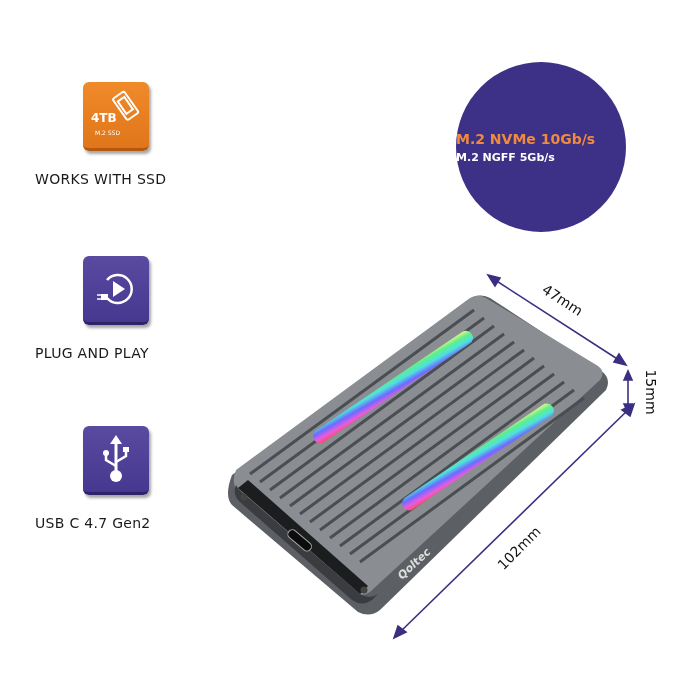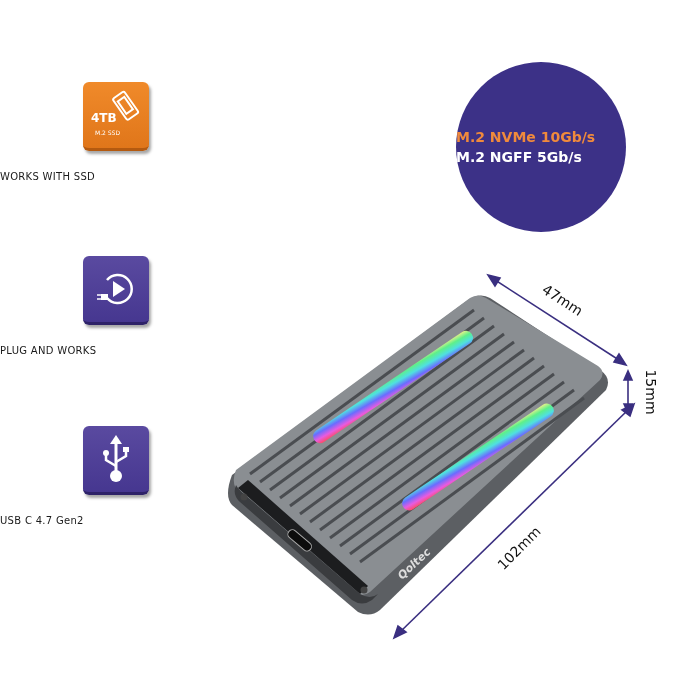--- a/index.html
+++ b/index.html
@@ -2,24 +2,24 @@
 <html><head>
 <meta charset="utf-8">
 <style>
   html,body{margin:0;padding:0;background:#fff;}
   body{width:700px;height:700px;position:relative;overflow:hidden;font-family:"DejaVu Sans","Liberation Sans",sans-serif;}
   .feature{position:absolute;left:0;width:232px;text-align:left;}
   .tile{width:66px;height:66px;margin:0 auto;border-radius:6px;position:relative;box-shadow:2px 3px 3px rgba(0,0,0,0.35);}
   .tile.orange{background:linear-gradient(180deg,#f08a2a 0%,#e0761a 100%);border-bottom:3px solid #b45a10;}
   .tile.purple{background:linear-gradient(180deg,#5a4aa0 0%,#463790 100%);border-bottom:3px solid #2e2268;}
   .tile svg{position:absolute;left:0;top:0;}
-  .feat-label{margin-top:20px;font-size:10px;color:#1a1a1a;letter-spacing:0.3px;}
+  .feat-label{margin-top:20px;font-size:14px;color:#1a1a1a;letter-spacing:0.3px;margin-left:35px;}
   .badge{position:absolute;left:456px;top:62px;width:170px;height:170px;border-radius:50%;background:#3c3187;display:flex;flex-direction:column;justify-content:center;}
   .badge .l1{color:#f08a3c;font-size:14px;font-weight:bold;}
-  .badge .l2{color:#fff;font-size:14px;font-weight:bold;margin-top:4px;}
+  .badge .l2{color:#fff;font-size:11px;font-weight:bold;margin-top:4px;}
   .dim{position:absolute;font-size:14px;color:#111;}
 </style>
 </head>
 <body>
 
 <div class="feature" style="top:82px;">
   <div class="tile orange">
     <svg width="66" height="66" viewBox="0 0 66 66">
       <g transform="rotate(-35 44 24)" fill="none" stroke="#fff" stroke-width="2">
         <rect x="36" y="10" width="14" height="26" rx="2"></rect>
@@ -35,21 +35,21 @@
 <div class="feature" style="top:256px;">
   <div class="tile purple">
     <svg width="66" height="66" viewBox="0 0 66 66">
       <path d="M24 42 A14 14 0 1 0 24 24" fill="none" stroke="#fff" stroke-width="2.5"></path>
       <polygon points="30,25 30,41 42,33" fill="#fff"></polygon>
       <rect x="18" y="38" width="7" height="6" fill="#fff"></rect>
       <line x1="14" y1="39" x2="18" y2="39" stroke="#fff" stroke-width="1.5"></line>
       <line x1="14" y1="43" x2="18" y2="43" stroke="#fff" stroke-width="1.5"></line>
     </svg>
   </div>
-  <div class="feat-label">PLUG AND WORKS</div>
+  <div class="feat-label">PLUG AND PLAY</div>
 </div>
 
 <div class="feature" style="top:426px;">
   <div class="tile purple">
     <svg width="66" height="66" viewBox="0 0 66 66">
       <line x1="33" y1="14" x2="33" y2="46" stroke="#fff" stroke-width="3"></line>
       <polygon points="27,18 33,9 39,18" fill="#fff"></polygon>
       <path d="M33 40 L23 34 L23 28" fill="none" stroke="#fff" stroke-width="2.5"></path>
       <circle cx="23" cy="27" r="3" fill="#fff"></circle>
       <path d="M33 36 L43 30 L43 25" fill="none" stroke="#fff" stroke-width="2.5"></path>

